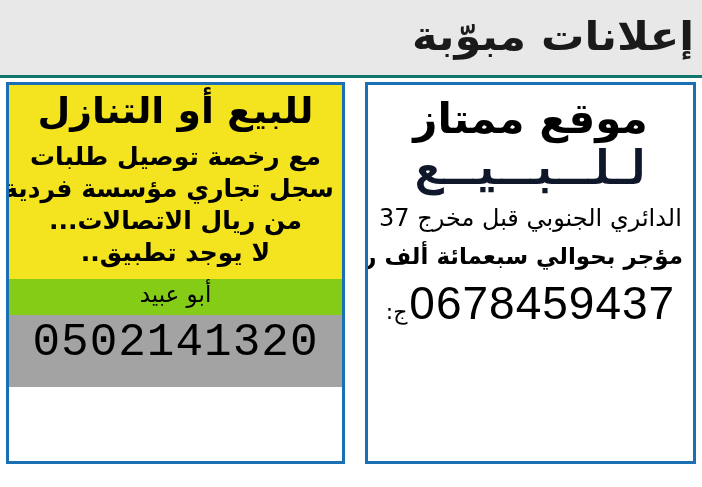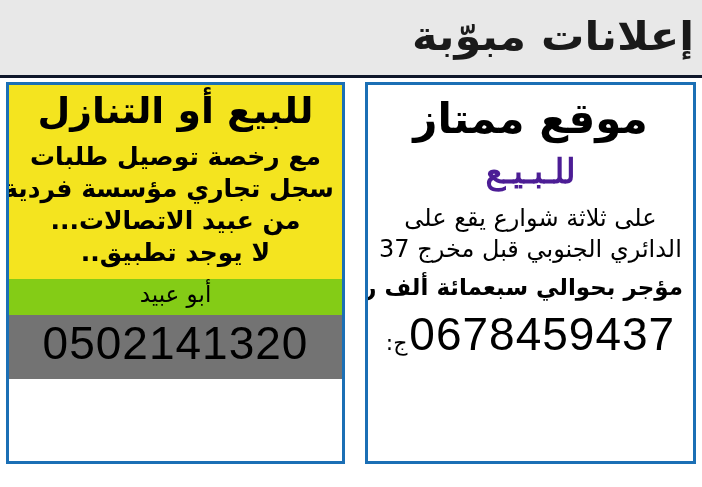--- a/index.html
+++ b/index.html
@@ -22,21 +22,21 @@
   }
 
   
   .masthead {
     position: absolute;
     left: 0;
     top: 0;
     width: 702px;
     height: 78px;
     background: #e8e8e8;
-    border-bottom: 3px solid #0f172a;
+    border-bottom: 3px solid #0f766e;
     box-sizing: border-box;
   }
   .masthead-inner {
     position: absolute;
     right: 8px;
     top: 6px;
     display: flex;
     align-items: center;
     justify-content: flex-end;
     height: 60px;
@@ -117,48 +117,48 @@
   .ad-left .signature {
     background: #84cc16;
     font-family: "DejaVu Sans", sans-serif;
     font-size: 23px;
     line-height: 30px;
     color: #000;
     padding-bottom: 6px;
     direction: rtl;
   }
   .ad-left .phone {
-    background: #737373;
-    font-family: Liberation Sans, sans-serif;
+    background: #a3a3a3;
+    font-family: Liberation Mono, monospace;
     font-size: 46px;
     line-height: 56px;
     font-weight: normal;
     letter-spacing: 1px;
     color: #000;
     direction: ltr;
-    padding-bottom: 8px;
+    padding-bottom: 16px;
   }
 
   
   .ad-right .headline {
     font-family: "DejaVu Sans", sans-serif;
     font-weight: bold;
     font-size: 42px;
     line-height: 52px;
     color: #000;
     direction: rtl;
     white-space: nowrap;
     margin-top: 8px;
   }
   .ad-right .headline2 {
-    font-family: Liberation Sans, sans-serif;
-    font-weight: bold;
-    font-size: 34px;
+    font-family: Liberation Mono, monospace;
+    font-weight: bold;
+    font-size: 48px;
     line-height: 52px;
-    color: #4c1d95;
+    color: #0f172a;
     direction: rtl;
     letter-spacing: 2px;
     white-space: nowrap;
   }
   .ad-right .body {
     padding: 6px 10px 0 10px;
   }
   .ad-right .body-line {
     font-family: "DejaVu Sans", sans-serif;
     font-size: 24px;
@@ -209,32 +209,31 @@
 
   <div class="ads">
 
     <div class="ad ad-left">
       <div class="headline-band">
         <div class="headline">للبيع أو التنازل</div>
       </div>
       <div class="body">
         <div class="body-line">مع رخصة توصيل طلبات</div>
         <div class="body-line">سجل تجاري مؤسسة فردية</div>
-        <div class="body-line">من عبيد الاتصالات...</div>
+        <div class="body-line">من ريال الاتصالات...</div>
         <div class="body-line">لا يوجد تطبيق..</div>
       </div>
       <div class="signature">أبو عبيد</div>
       <div class="phone">0502141320</div>
     </div>
 
     <div class="ad ad-right">
       <div class="headline">موقع ممتاز</div>
       <div class="headline2">للـبـيـع</div>
       <div class="body">
-        <div class="body-line">على ثلاثة شوارع يقع على</div>
         <div class="body-line">الدائري الجنوبي قبل مخرج 37</div>
         <div class="body-line bold">مؤجر بحوالي سبعمائة ألف ريال</div>
       </div>
       <div class="phone-row">
         <span class="phone-label">ج:</span>
         <span class="phone">0678459437</span>
       </div>
     </div>
 
   </div>

